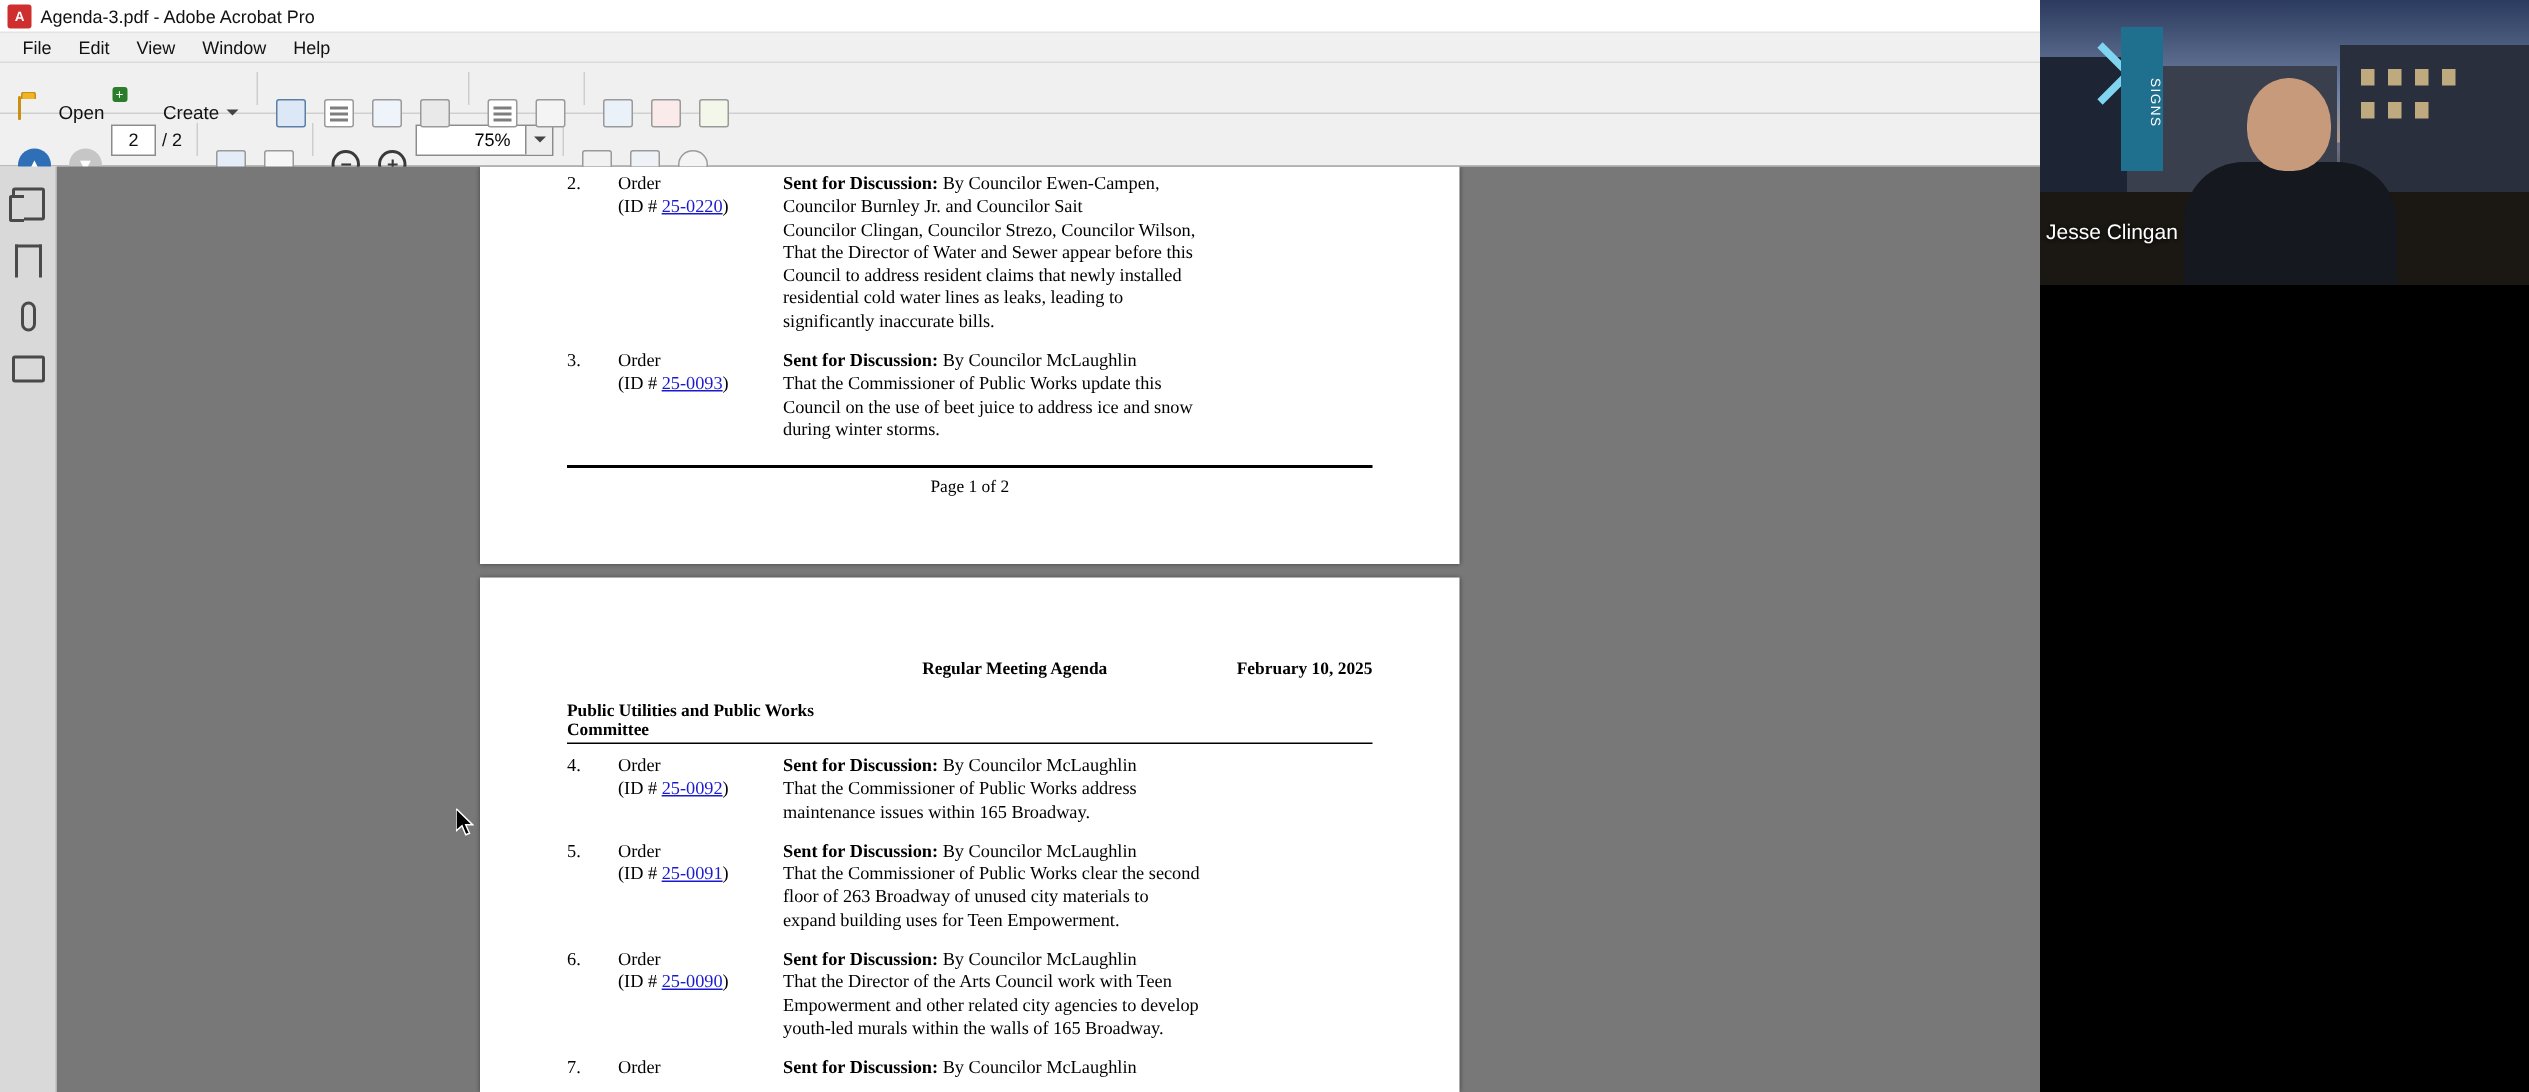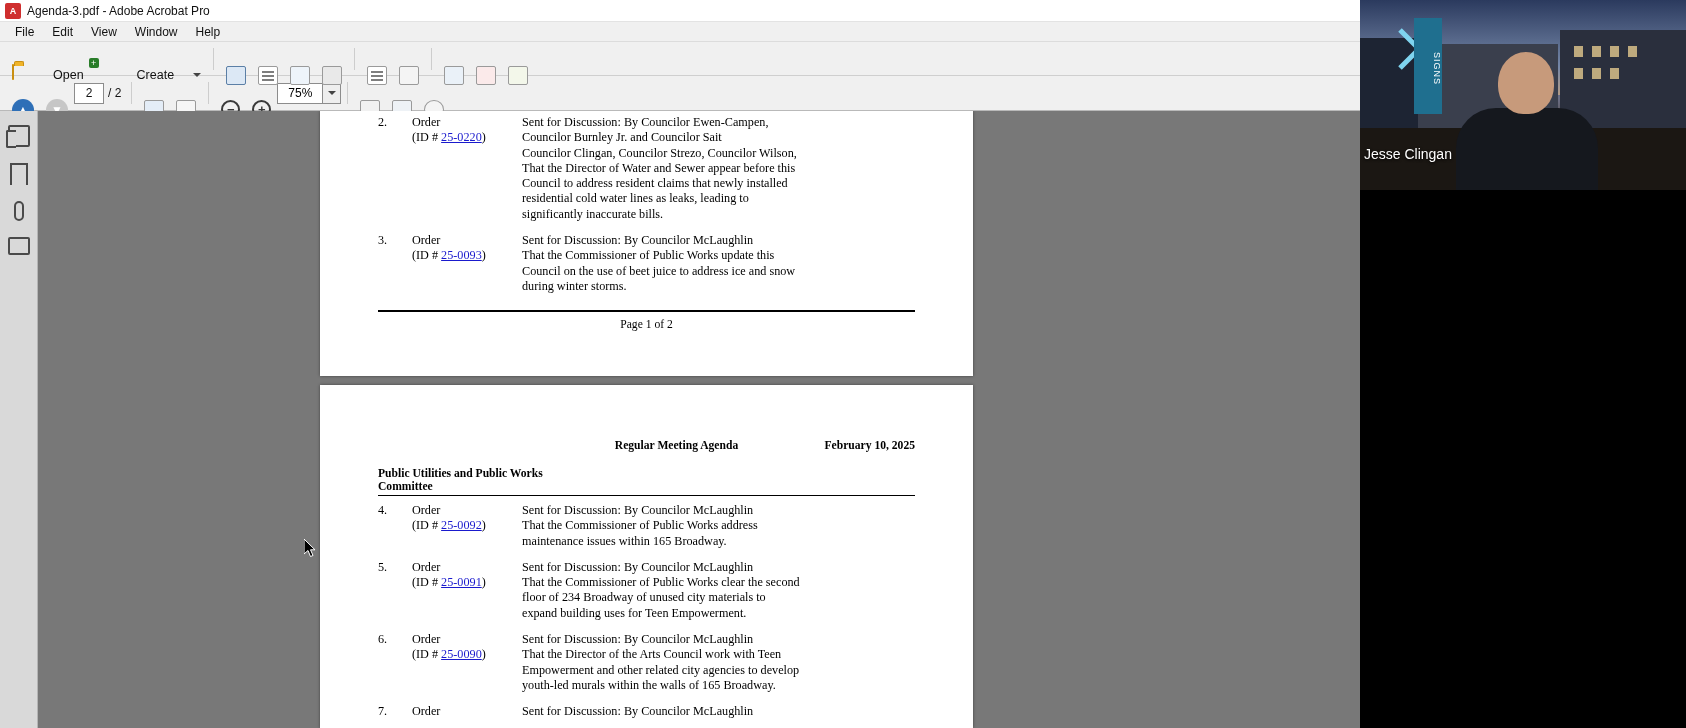--- a/index.html
+++ b/index.html
@@ -34,21 +34,21 @@
 
   
   .menubar { height:19px; background:#f0f0f0; display:flex; align-items:center; padding-left:6px; }
   .menubar .mi { font-size:12px; color:#111; padding:1px 9px; }
 
   
   .toolbar1 {
     height:35px; background:#f0f0f0; display:flex; align-items:center;
     border-top:1px solid #dcdcdc; border-bottom:1px solid #cfcfcf; padding-left:6px;
   }
-  .tbtn { display:flex; align-items:center; height:27px; padding:0 6px; gap:19px;margin-top:33px; }
+  .tbtn { display:flex; align-items:center; height:27px; padding:0 6px; gap:5px;margin-top:33px; }
   .tbtn .lbl { font-size:12.5px; color:#111; }
   .sep { width:1px; height:22px; background:#cdcdcd; margin:0 6px; }
   .icon-box { width:22px; height:20px; position:relative; display:inline-block; }
 
   .folder-ic { width:20px; height:15px; background:#f0b429; border:1px solid #c98f12; border-radius:2px; position:relative; }
   .folder-ic:before { content:""; position:absolute; top:-4px; left:1px; width:8px; height:4px; background:#f0b429; border:1px solid #c98f12; border-bottom:none; border-radius:2px 2px 0 0; }
 
   .create-ic { width:18px; height:18px; background:#d63a2e; border-radius:3px; position:relative; }
   .create-ic:after { content:"+"; position:absolute; right:-3px; bottom:-3px; width:10px; height:10px; background:#2a7d2a; color:#fff; font-size:9px; line-height:10px; text-align:center; border-radius:2px; }
 
@@ -69,21 +69,21 @@
     border-bottom:1px solid #b9b9b9; padding-left:6px;
   }
   .circ { width:22px; height:22px; border-radius:50%; display:flex; align-items:center; justify-content:center; }
   .circ.blue { background:#2e6fb7; color:#fff; font-size:12px; }
   .circ.grey { background:#c6c6c6; color:#fff; font-size:12px; }
   .pagebox {
     width:30px; height:21px; border:1px solid #8c8c8c; background:#fff; text-align:center;
     font-size:12px; line-height:19px; color:#111;
   }
   .pagetot { font-size:12px; color:#111; padding:0 4px; }
-  .zoombox { display:flex; align-items:center; border:1px solid #8c8c8c; background:#fff; height:21px; }
+  .zoombox { display:flex; align-items:center; border:1px solid #8c8c8c; background:#fff; height:21px;padding-left:28px; }
   .zoombox .val { width:44px; text-align:center; font-size:12px; line-height:19px; }
   .zoombox .drop { width:18px; height:19px; background:#eee; border-left:1px solid #8c8c8c; display:flex; align-items:center; justify-content:center; }
   .zcirc { width:19px; height:19px; border-radius:50%; border:2px solid #3a3a3a; display:flex; align-items:center; justify-content:center; font-size:13px; color:#3a3a3a; font-weight:bold; line-height:1; }
 
   .rightbtns { margin-left:auto; display:flex; align-items:center; gap:0; padding-right:4px; }
   .rbtn { font-size:13.5px; color:#1a4f9c; font-weight:bold; padding:0 12px; height:26px; line-height:26px; }
 
   
   .workarea { position:absolute; left:0; top:111px; width:1686px; height:617px; display:flex; }
   .leftrail { width:38px; background:#d9d9d9; border-right:1px solid #b5b5b5; padding-top:14px; display:flex; flex-direction:column; align-items:center; gap:16px; }
@@ -112,21 +112,21 @@
   .agendahead .l { width:170px;margin-top:28px; }
   .agendahead .c { flex:1; text-align:center; font-size:11.6px; }
   .agendahead .r { width:110px; text-align:right; }
   .hrule { border-bottom:1.5px solid #000; margin-top:2px; }
 
   .item { display:flex; font-size:12.2px; line-height:15.3px; margin-top:10px; }
   .item .num { width:34px; }
   .item .type { width:110px; }
   .item .body { flex:1; }
   .idline a { color:#1a1acd; text-decoration:underline; }
-  .lead { font-weight:normal; }
+  .lead { font-weight:bold; }
 
   .footrule { border-bottom:2px solid #000; margin:16px 0 6px; }
   .pagefoot { text-align:center; font-size:11.6px; }
 
   
   .vscroll { position:absolute; right:0; top:0; width:17px; height:617px; background:#f0f0f0; border-left:1px solid #cfcfcf; }
   .vscroll .arrow { width:17px; height:17px; display:flex; align-items:center; justify-content:center; font-size:8px; color:#505050; background:#f0f0f0; }
   .vscroll .arrow.bottom { position:absolute; bottom:0; }
   .vscroll .thumb { position:absolute; left:1px; width:15px; top:190px; height:260px; background:#cdcdcd; }
 
@@ -366,21 +366,21 @@
             <div class="num">5.</div>
             <div class="type">
               <div>Order</div>
               <div class="idline">
                 <span>(ID # </span><a href="#">25-0091</a><span>)</span>
               </div>
             </div>
             <div class="body">
               <div><span class="lead">Sent for Discussion:</span><span> By Councilor McLaughlin</span></div>
               <div>That the Commissioner of Public Works clear the second</div>
-              <div>floor of 234 Broadway of unused city materials to</div>
+              <div>floor of 263 Broadway of unused city materials to</div>
               <div>expand building uses for Teen Empowerment.</div>
             </div>
           </div>
 
           <div class="item" style="margin-top:11px;">
             <div class="num">6.</div>
             <div class="type">
               <div>Order</div>
               <div class="idline">
                 <span>(ID # </span><a href="#">25-0090</a><span>)</span>

